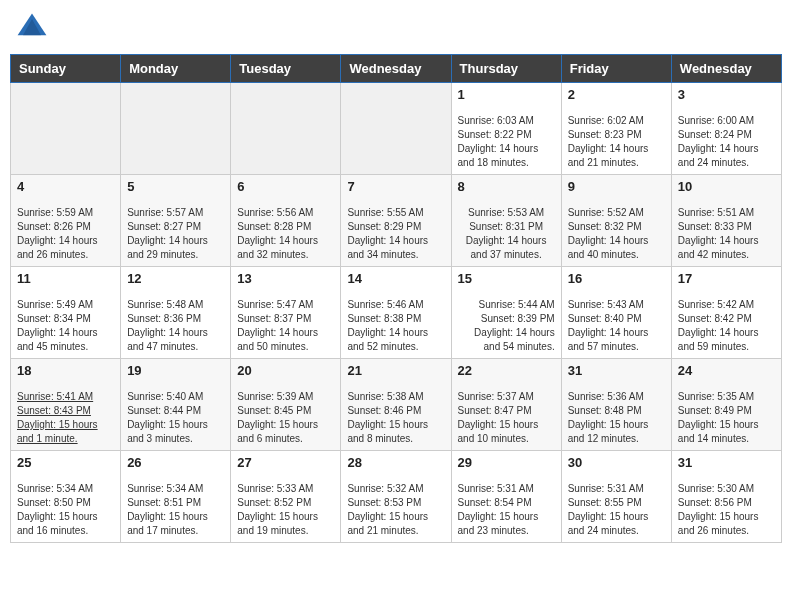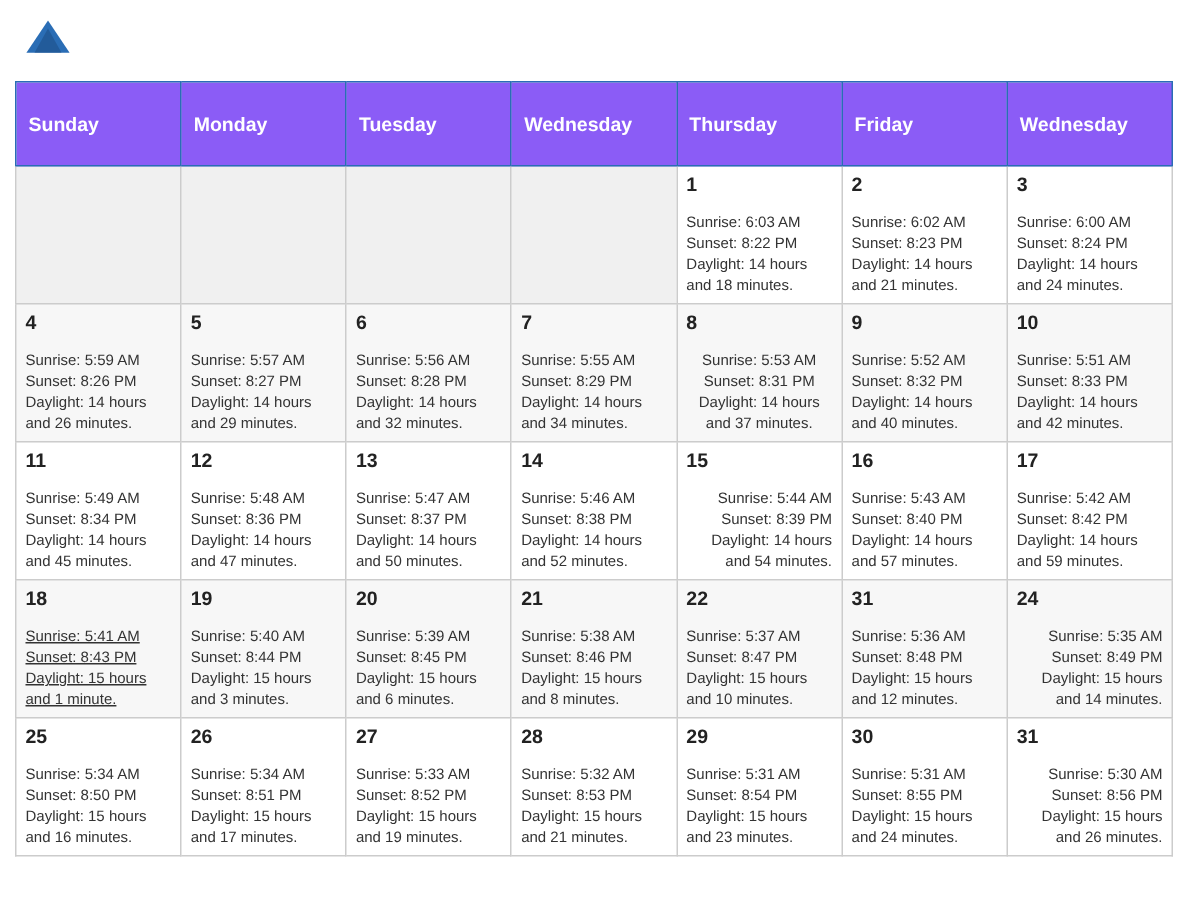--- a/index.html
+++ b/index.html
@@ -52,24 +52,24 @@
     .title-location {
       font-size: 15px;
       color: #444;
     }
     .calendar {
       width: 100%;
       border-collapse: collapse;
       table-layout: fixed;
     }
     .calendar th {
-      background-color: #8b5cf6;
+      background-color: #404040;
       color: #fff;
       text-align: left;
-      padding: 20px 8px;
+      padding: 6px 8px;
       font-size: 13px;
       border: 1px solid #2a6db5;
     }
     .calendar td {
       vertical-align: top;
       border: 1px solid #ccc;
       padding: 4px 6px;
       font-size: 10.5px;
       color: #333;
       height: 90px;
@@ -297,21 +297,21 @@
         </td>
         <td class="cell-alt">
           <div class="day-number">31</div>
           <div class="day-info" style="white-space: pre-line;">Sunrise: 5:36 AM
 Sunset: 8:48 PM
 Daylight: 15 hours
 and 12 minutes.</div>
         </td>
         <td class="cell-alt">
           <div class="day-number">24</div>
-          <div class="day-info" style="white-space: pre-line; text-align: right;">Sunrise: 5:35 AM
+          <div class="day-info" style="white-space: pre-line;">Sunrise: 5:35 AM
 Sunset: 8:49 PM
 Daylight: 15 hours
 and 14 minutes.</div>
         </td>
       </tr>
       <tr>
         <td class="cell-normal">
           <div class="day-number">25</div>
           <div class="day-info" style="white-space: pre-line;">Sunrise: 5:34 AM
 Sunset: 8:50 PM
@@ -348,20 +348,20 @@
         </td>
         <td class="cell-normal">
           <div class="day-number">30</div>
           <div class="day-info" style="white-space: pre-line;">Sunrise: 5:31 AM
 Sunset: 8:55 PM
 Daylight: 15 hours
 and 24 minutes.</div>
         </td>
         <td class="cell-normal">
           <div class="day-number">31</div>
-          <div class="day-info" style="white-space: pre-line; text-align: right;">Sunrise: 5:30 AM
+          <div class="day-info" style="white-space: pre-line;">Sunrise: 5:30 AM
 Sunset: 8:56 PM
 Daylight: 15 hours
 and 26 minutes.</div>
         </td>
       </tr>
     </tbody>
 </table>
 
 </body></html>

